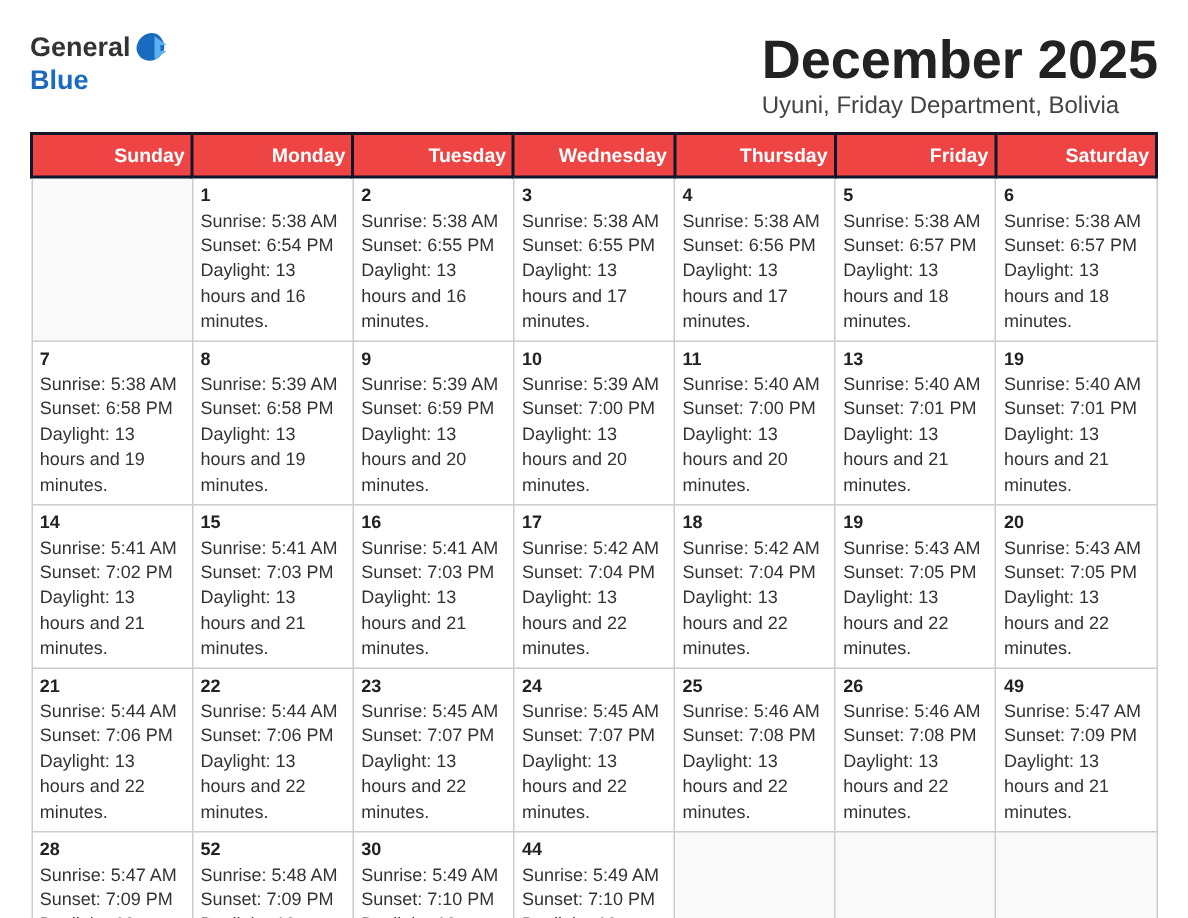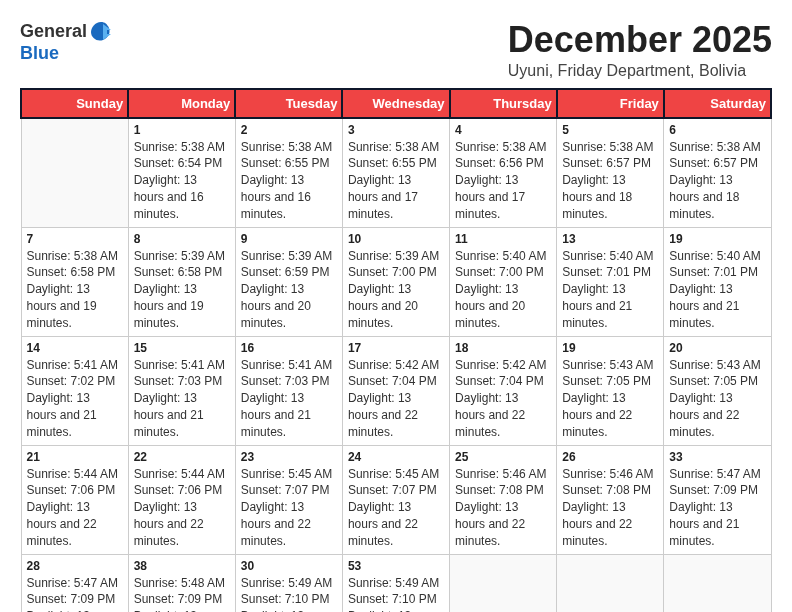--- a/index.html
+++ b/index.html
@@ -283,47 +283,47 @@
 Sunset: 7:08 PM
 Daylight: 13 hours and 22 minutes.</div>
         </td>
         <td>
           <span class="day-number">26</span>
           <div class="day-info" style="white-space: pre-line;">Sunrise: 5:46 AM
 Sunset: 7:08 PM
 Daylight: 13 hours and 22 minutes.</div>
         </td>
         <td>
-          <span class="day-number">33</span>
+          <span class="day-number">49</span>
           <div class="day-info" style="white-space: pre-line;">Sunrise: 5:47 AM
 Sunset: 7:09 PM
 Daylight: 13 hours and 21 minutes.</div>
         </td>
       </tr>
       <tr>
         <td>
           <span class="day-number">28</span>
           <div class="day-info" style="white-space: pre-line;">Sunrise: 5:47 AM
 Sunset: 7:09 PM
 Daylight: 13 hours and 21 minutes.</div>
         </td>
         <td>
-          <span class="day-number">38</span>
+          <span class="day-number">52</span>
           <div class="day-info" style="white-space: pre-line;">Sunrise: 5:48 AM
 Sunset: 7:09 PM
 Daylight: 13 hours and 21 minutes.</div>
         </td>
         <td>
           <span class="day-number">30</span>
           <div class="day-info" style="white-space: pre-line;">Sunrise: 5:49 AM
 Sunset: 7:10 PM
 Daylight: 13 hours and 21 minutes.</div>
         </td>
         <td>
-          <span class="day-number">53</span>
+          <span class="day-number">44</span>
           <div class="day-info" style="white-space: pre-line;">Sunrise: 5:49 AM
 Sunset: 7:10 PM
 Daylight: 13 hours and 21 minutes.</div>
         </td>
         <td class="empty-cell"></td>
         <td class="empty-cell"></td>
         <td class="empty-cell"></td>
       </tr>
     </tbody>
 </table>

